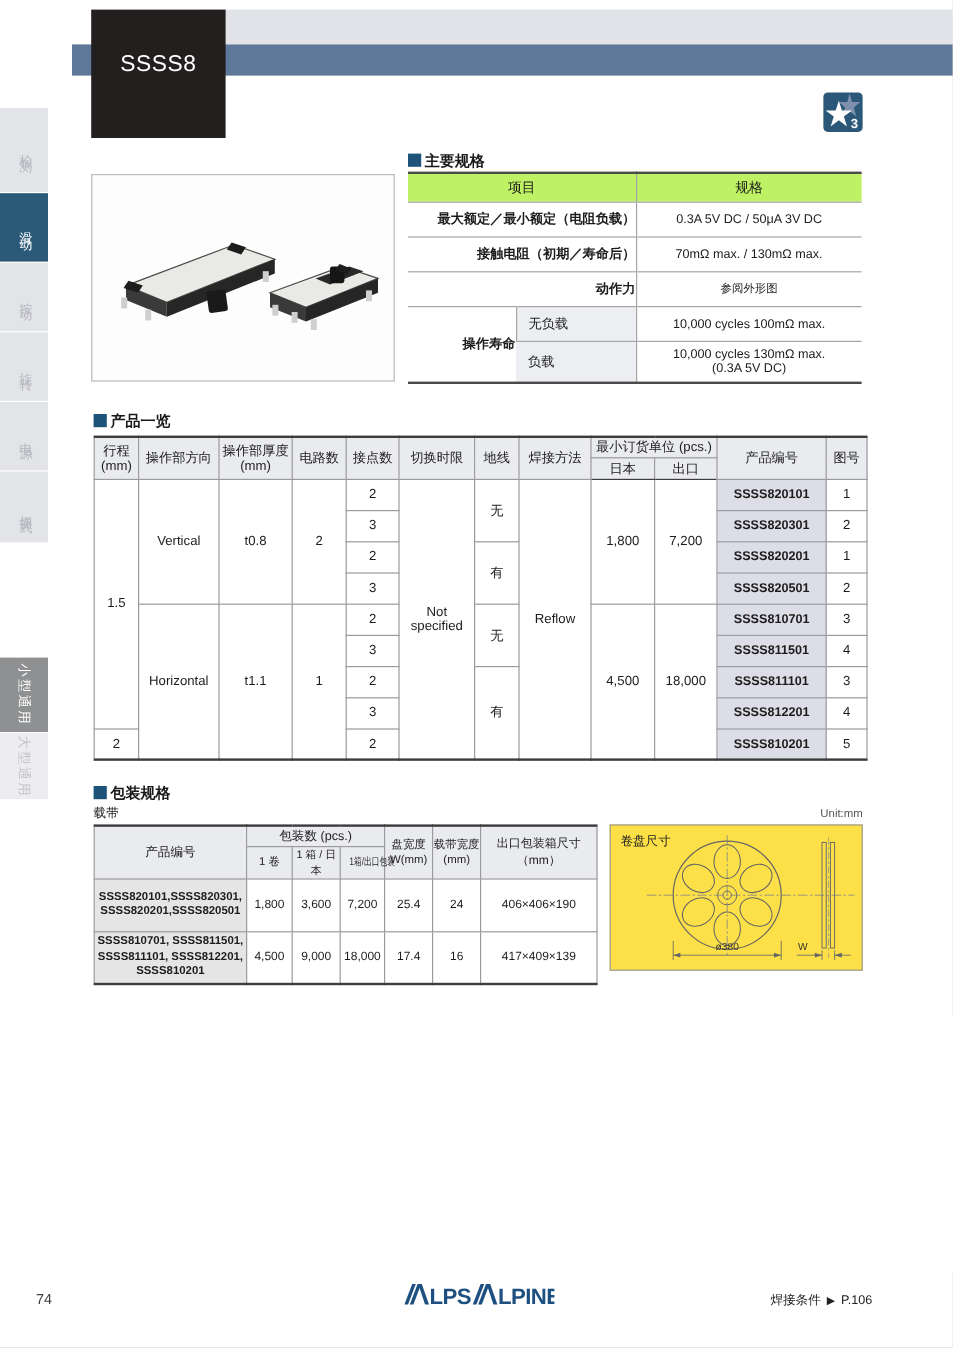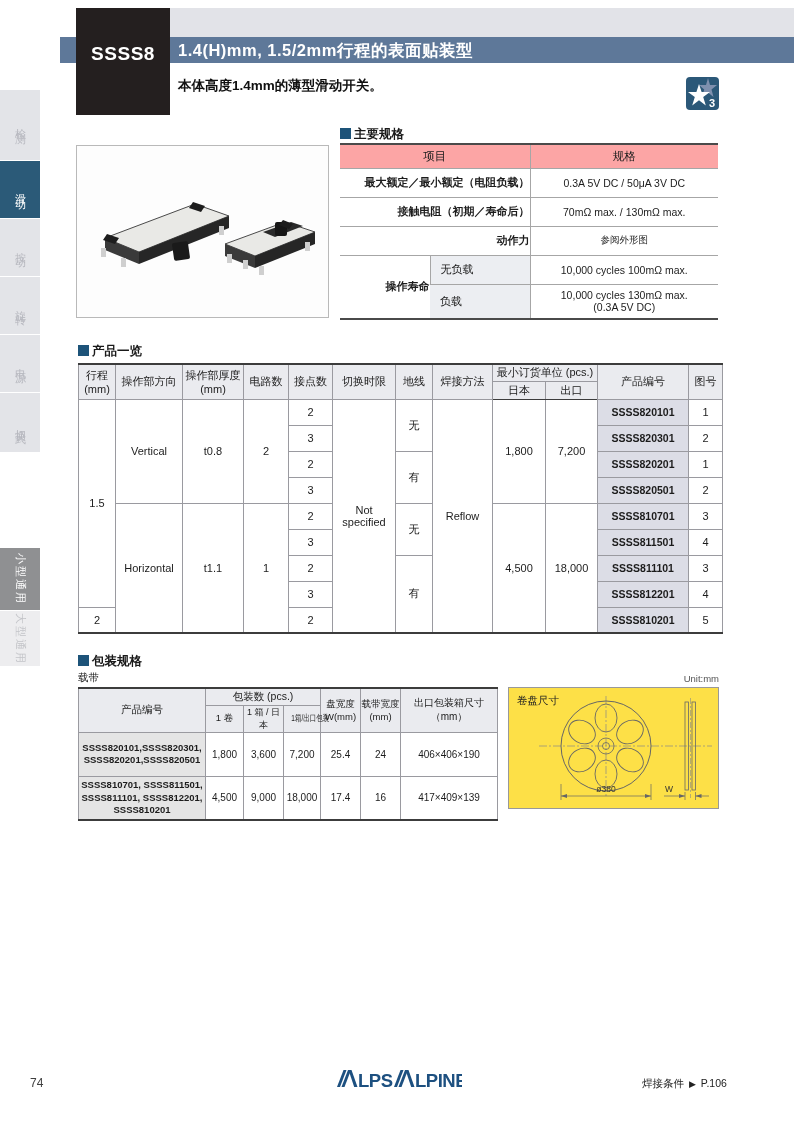--- a/index.html
+++ b/index.html
@@ -11,22 +11,22 @@
           writing-mode:vertical-rl; text-orientation:upright; font-size:11px; letter-spacing:5px;
           background:#e3e4e8; color:#b7b8bf; }
   .vtab.active { background:#2b5a78; color:#ffffff; }
   .vtab.rot { text-orientation:sideways; letter-spacing:2px; }
   .vtab.rot.dark { background:#8f9092; color:#ffffff; }
   .vtab.rot.light { background:#ededef; color:#c3c4c8; }
 
   
   .gray-band { position:absolute; left:170px; top:8px; width:624px; height:29px; background:#e2e3e8; }
   .blue-bar  { position:absolute; left:60px; top:37px; width:734px; height:26px; background:#5e7899; }
-  .model-box { position:absolute; left:76px; top:8px; width:94px; height:107px; background:#241f1f;
-               color:#ffffff; font-size:19px; font-weight:bold; text-align:center; padding-top:35px; letter-spacing:0.5px; }
+  .model-box { position:absolute; left:76px; top:8px; width:112px; height:107px; background:#241f1f;
+               color:#ffffff; font-size:19px; font-weight:normal; text-align:center; padding-top:35px; letter-spacing:0.5px; }
   .bar-title { position:absolute; left:178px; top:40px; color:#ffffff; font-size:16.5px; font-weight:bold; letter-spacing:0.5px; }
   .subtitle  { position:absolute; left:178px; top:77px; color:#111111; font-size:13.5px; font-weight:bold; }
   .star-badge { position:absolute; left:686px; top:76px; }
 
   
   .photo-box { position:absolute; left:76px; top:145px; width:253px; height:173px; background:#fdfdfd; border:1px solid #b9b9b9; }
 
   
   .sec-title { position:absolute; font-size:12.5px; font-weight:bold; color:#1a1a1a; }
   .sec-title .sq { display:inline-block; width:11px; height:11px; background:#1d5379; margin-right:3px; vertical-align:-1px; }
@@ -35,21 +35,21 @@
   
   table { border-collapse:collapse; table-layout:fixed; }
   td, th { white-space:pre-line; vertical-align:middle; text-align:center; font-weight:normal; color:#1c1c1c; }
 
   
   .spec { position:absolute; left:340px; top:143px; width:378px;
           border-top:2px solid #4a4a4a; border-bottom:2px solid #4a4a4a; }
   .spec td, .spec th { border-top:1px solid #a6a6a6; border-left:1px solid #a6a6a6; font-size:11px; }
   .spec tr > *:first-child { border-left:none; }
   .spec tr:first-child > * { border-top:none; }
-  .spec th { background:#fca5a5; height:24px; font-size:11.5px; }
+  .spec th { background:#bef264; height:24px; font-size:11.5px; }
   .spec td.item { text-align:right; padding-left:12px;font-weight:bold; }
   .spec td.sub  { text-align:left; padding-left:10px; background:#eceef2;margin-top:40px; }
   .spec td.val  { font-size:10.5px; }
 
   
   .prod { position:absolute; left:78px; top:363px; width:644px;
           border-top:2px solid #3c3c3c; border-bottom:2px solid #3c3c3c; }
   .prod td, .prod th { border:1px solid #9a9aa0; font-size:11px; }
   .prod th { background:#eaebef; font-weight:normal; }
   .prod thead tr:last-child th { border-bottom:1.5px solid #3c3c3c; }
@@ -101,22 +101,20 @@
   <div class="vtab rot dark" style="top:548px;height:62px;">
       <span>小型通用</span>
     </div>
   <div class="vtab rot light" style="top:611px;height:55px;">
       <span>大型通用</span>
     </div>
 
   <div class="gray-band"></div>
   <div class="blue-bar"></div>
   <div class="model-box"><span>SSSS8</span></div>
-  <div class="bar-title">1.4(H)mm, 1.5/2mm行程的表面贴装型</div>
-  <div class="subtitle">本体高度1.4mm的薄型滑动开关。</div>
 
   <div class="star-badge">
     <svg width="33" height="35" viewBox="0 0 33 35">
       <rect x="0" y="1" width="33" height="33" rx="4" fill="#2b5878"></rect>
       <polygon fill="#7e90ae" points="22,2 24,9 31,9 25.5,13.5 27.5,21 22,16.5 16,21 18.2,13.5 13,9 20,9"></polygon>
       <polygon fill="#ffffff" points="13,8 15.6,16 24,16 17.2,21 19.8,29.5 13,24.3 6.2,29.5 8.8,21 2,16 10.4,16"></polygon>
       <text x="23" y="31" font-size="11" font-weight="bold" fill="#ffffff" font-family="Liberation Sans, sans-serif">3</text>
     </svg>
   </div>
 

